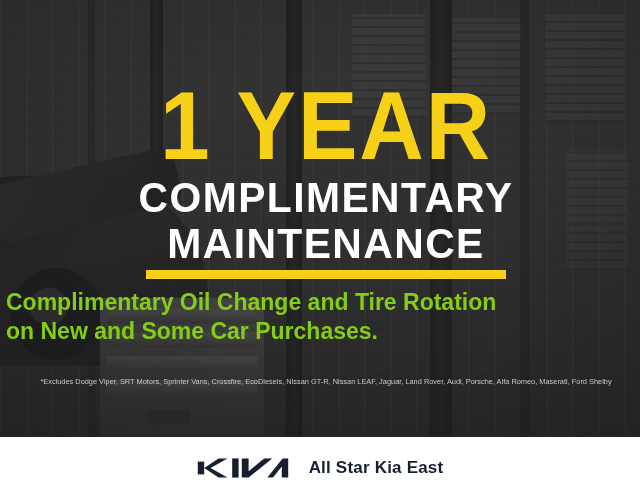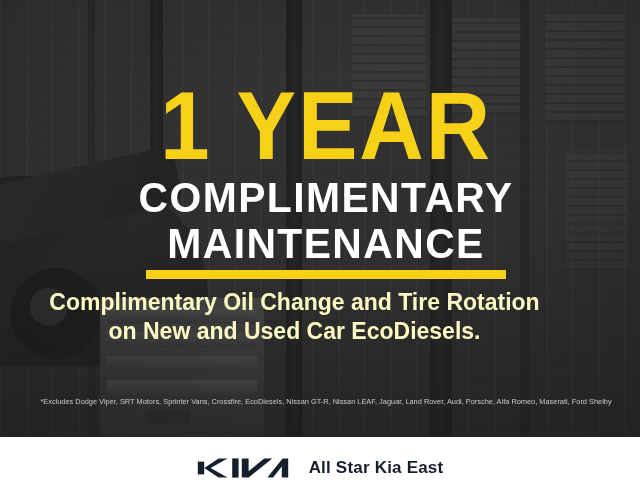--- a/index.html
+++ b/index.html
@@ -62,26 +62,26 @@
     letter-spacing:2px;transform:scaleX(.93);
   }
   .sub1,.sub2{
     position:absolute;left:0;width:640px;text-align:center;color:#ffffff;
     font-weight:bold;letter-spacing:1.5px;transform:scaleX(.95);
   }
   .sub1{top:176px;font-size:43px;line-height:43px;}
   .sub2{top:222px;font-size:43px;line-height:43px;}
   .rule{position:absolute;left:140px;top:270px;width:360px;height:9px;background:#F7D117;}
   .lead{
-    position:absolute;left:0;top:288px;width:577px;text-align:center;color:#fef9c3;
+    position:absolute;left:0;top:288px;width:577px;color:#84cc16;
     font-size:23px;line-height:29px;font-weight:bold;
   }
   .disc{
     position:absolute;left:14px;top:377px;width:612px;text-align:center;
-    color:#c9c9c9;font-size:7.4px;line-height:10.1px;margin-top:20px;
+    color:#c9c9c9;font-size:7.4px;line-height:10.1px;
   }
 
   
   .footer{position:absolute;left:0;top:437px;width:640px;height:61px;background:#ffffff;
     display:flex;align-items:center;justify-content:center;gap:20px;}
   .kia-logo{display:block;}
   .dealer{color:#151f2e;font-size:17px;font-weight:bold;letter-spacing:.2px;}
 </style>
 </head>
 <body>
@@ -113,21 +113,21 @@
     <div class="tint"></div>
   </div>
 
   <div class="content">
     <div class="headline">1 YEAR</div>
     <div class="sub1">COMPLIMENTARY</div>
     <div class="sub2">MAINTENANCE</div>
     <div class="rule"></div>
     <div class="lead">
       <div>Complimentary Oil Change and Tire Rotation</div>
-      <div>on New and Used Car EcoDiesels.</div>
+      <div>on New and Some Car Purchases.</div>
     </div>
     <div class="disc">
       <div>*Excludes Dodge Viper, SRT Motors, Sprinter Vans, Crossfire, EcoDiesels, Nissan GT-R, Nissan LEAF, Jaguar, Land Rover, Audi, Porsche, Alfa Romeo, Maserati, Ford Shelby</div>
     </div>
   </div>
 
   <div class="footer">
     <svg class="kia-logo" width="92" height="24" viewBox="0 0 230 60" aria-hidden="true">
       <g fill="#151F2E">
         <path d="M2 14 h16 v32 h-16 z"></path>

